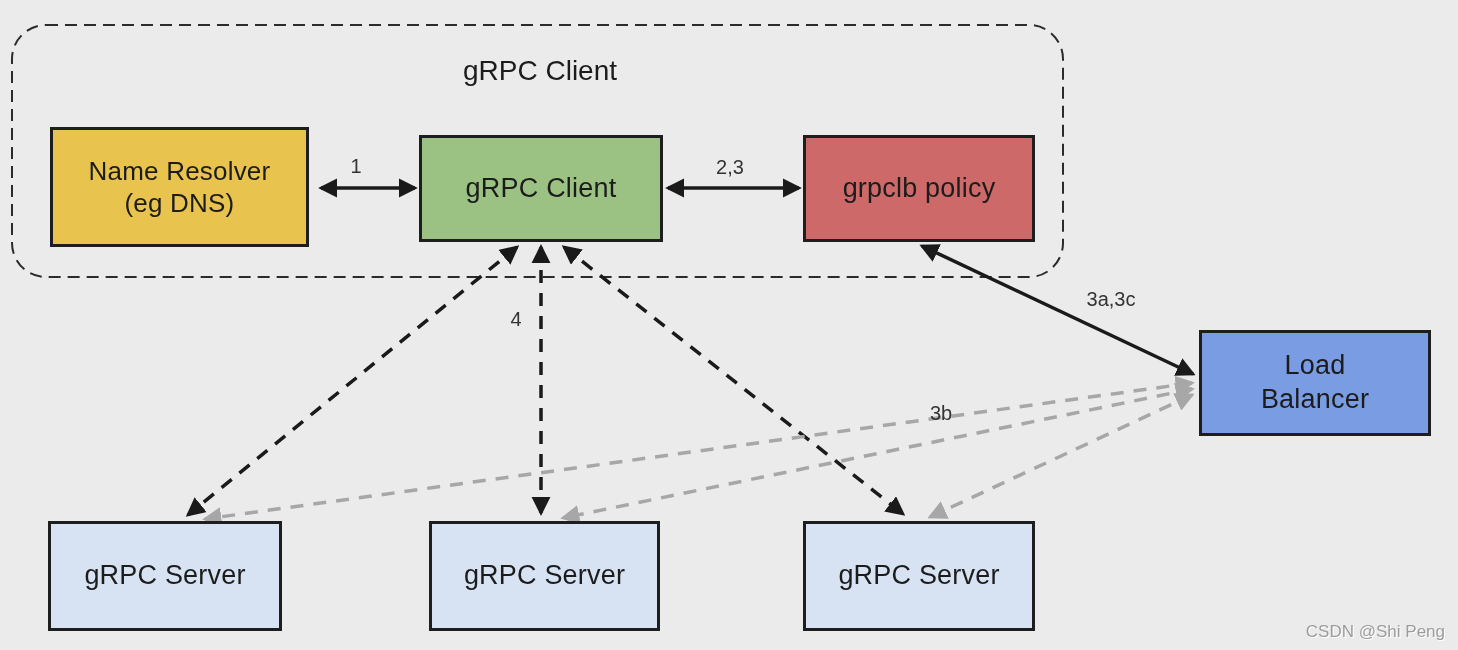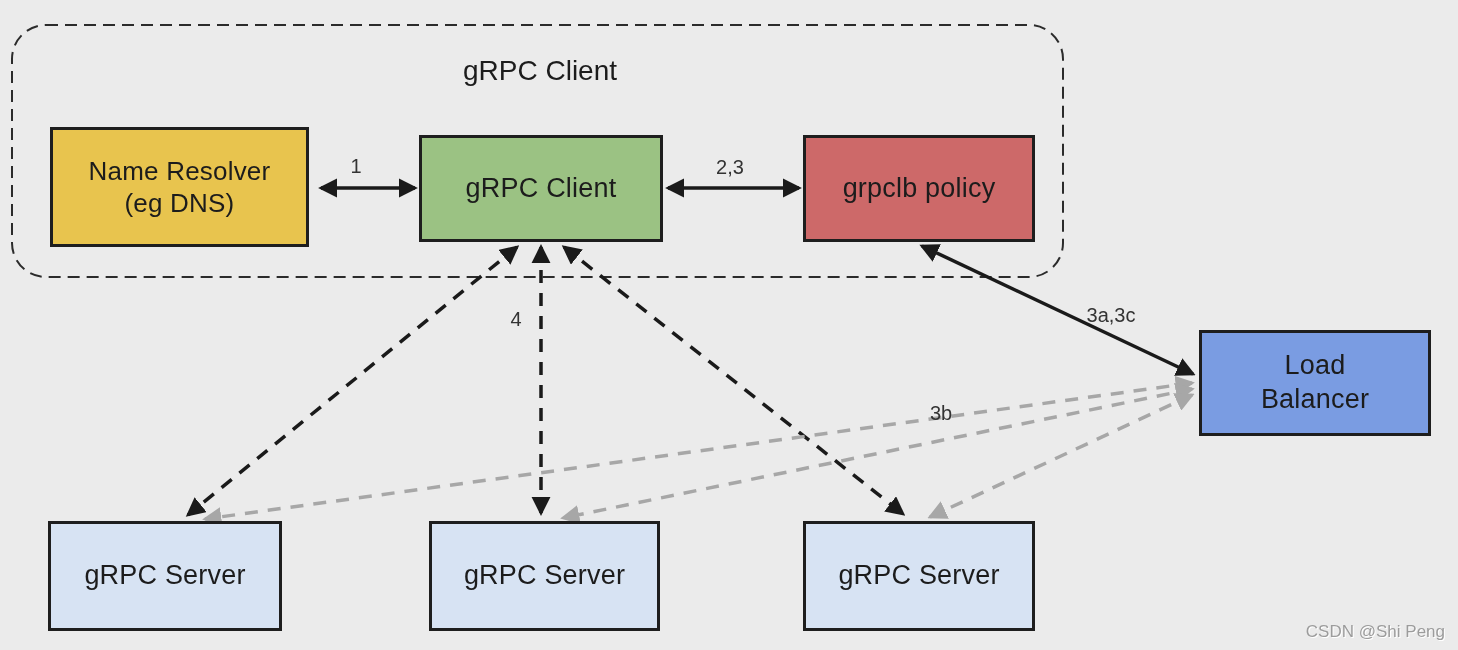--- a/index.html
+++ b/index.html
@@ -123,19 +123,19 @@
   <div class="node n-server2" style="background: rgb(215, 227, 243);">
     <span class="ln">gRPC Server</span>
   </div>
 
   <div class="node n-server3" style="background: rgb(215, 227, 243);">
     <span class="ln">gRPC Server</span>
   </div>
 
   <span class="edge-label" style="left:356px;top:166px;">1</span>
   <span class="edge-label" style="left:730px;top:167px;">2,3</span>
-  <span class="edge-label" style="left:1111px;top:315px;">3a,3c</span>
+  <span class="edge-label" style="left:1111px;top:299px;">3a,3c</span>
   <span class="edge-label" style="left:516px;top:319px;">4</span>
   <span class="edge-label" style="left:941px;top:396px;margin-top:17px;">3b</span>
 
   <div class="watermark">CSDN @Shi Peng</div>
 
 </div>
 
 </body></html>

